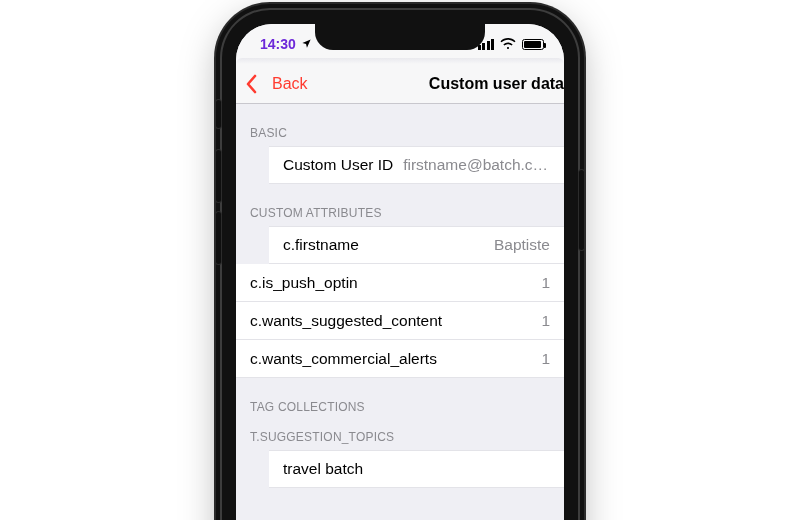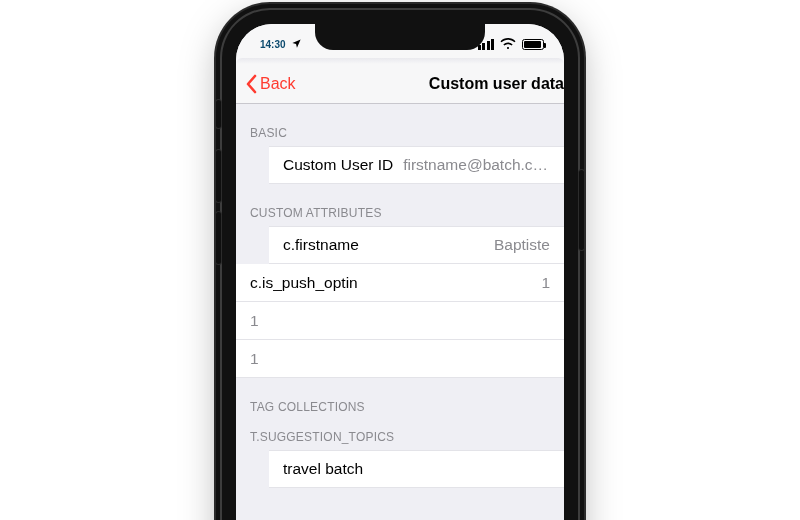--- a/index.html
+++ b/index.html
@@ -61,23 +61,23 @@
   }
 
   
   .statusbar {
     position: relative;
     height: 40px;
     display: flex;
     align-items: center;
     justify-content: space-between;
     padding: 0 20px 0 24px;
-    font-size: 10px;
+    font-size: 14px;
     font-weight: 600;
-    color: #0c4a6e;
+    color: #6d28d9;
     background: #f7f7f8;
   }
   .statusbar .left { display: flex; align-items: center; gap: 5px; }
   .loc-icon { display:inline-block; }
   .statusbar .right { display: flex; align-items: center; gap: 6px; }
   .signal, .wifi, .battery { display: inline-flex; align-items: flex-end; }
   .signal span {
     width: 3px; margin-left: 1.5px;
     background: #000;
     display: inline-block;
@@ -108,21 +108,21 @@
     background: #f7f7f8;
     border-bottom: 1px solid #c8c7cd;
     display:flex; align-items:center;
   }
   .navbar::before{
     content:""; position:absolute; top:-6px; left:0; right:0; height:6px;
     background: linear-gradient(#e9e9ee,#f7f7f8);
     border-top-left-radius: 8px; border-top-right-radius: 8px;
   }
   .nav-back{
-    display:flex; align-items:center; gap:2px;
+    display:flex; align-items:center; gap:14px;
     color:#ff3b30; font-size:16px;
     padding-left:8px;
     cursor:pointer;
   }
   .nav-back svg{ display:block; }
   .nav-title{
     position:absolute; left:0; right:0;
     text-align:right;
     font-size:16px; font-weight:600; color:#000;
     pointer-events:none;
@@ -228,23 +228,25 @@
         <div class="group">
           <div class="cell">
             <span>c.firstname</span>
             <span class="val">Baptiste</span>
           </div>
           <div class="cell">
             <span>c.is_push_optin</span>
             <span class="val">1</span>
           </div>
           <div class="cell">
+            <span>c.wants_suggested_content</span>
             <span class="val">1</span>
           </div>
           <div class="cell">
+            <span>c.wants_commercial_alerts</span>
             <span class="val">1</span>
           </div>
         </div>
 
         <div class="section-header">Tag Collections</div>
         <div class="section-header sub">t.suggestion_topics</div>
         <div class="group">
           <div class="cell">
             <span>travel batch</span>
           </div>

